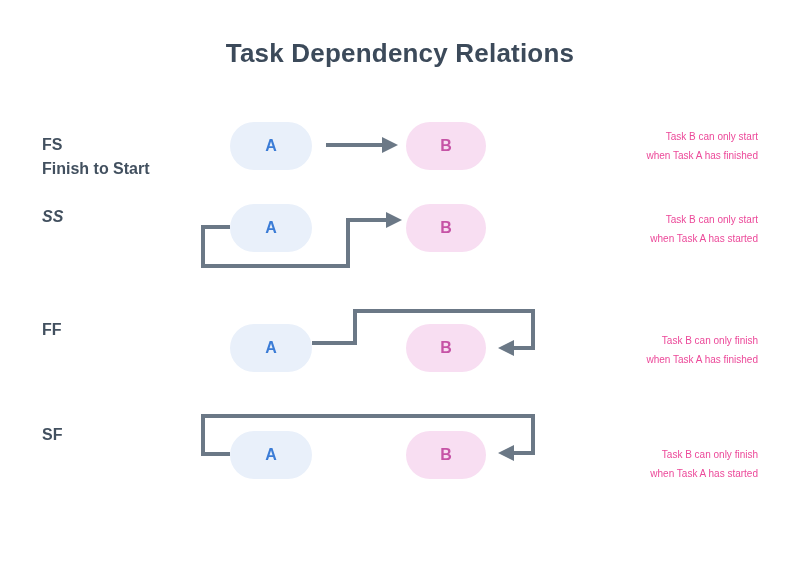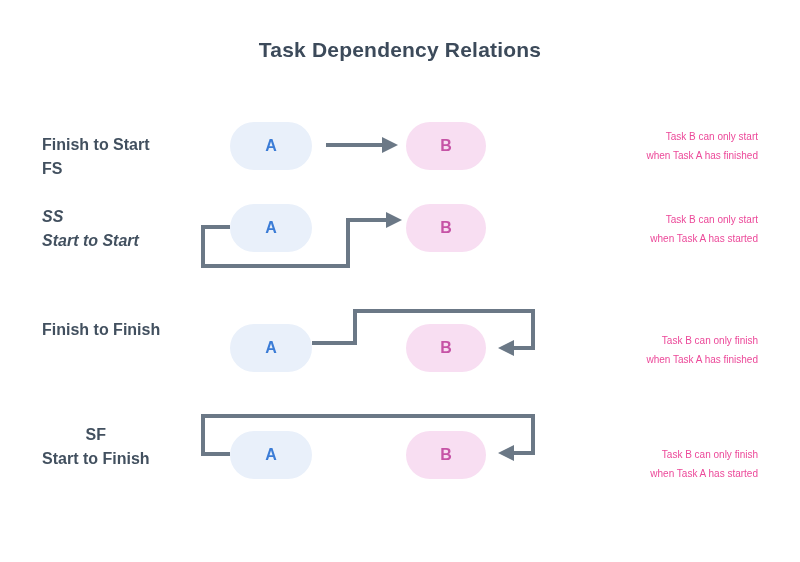--- a/index.html
+++ b/index.html
@@ -9,21 +9,21 @@
     height: 562px;
     background: #ffffff;
     font-family: "Liberation Sans", sans-serif;
     overflow: hidden;
   }
   .title {
     position: absolute;
     left: 0; right: 0;
     top: 38px;
     text-align: center;
-    font-size: 21px;
+    font-size: 26px;
     font-weight: 700;
     letter-spacing: 0.2px;
     color: #3C4A5A;
   }
   .row-label {
     position: absolute;
     left: 42px;
     font-size: 16px;
     font-weight: 600;
     line-height: 24px;
@@ -85,66 +85,64 @@
       <polyline points="312,343 355,343 355,311 533,311 533,348 512,348"></polyline>
       <polygon points="498,348 514,340 514,356"></polygon>
     </g>
     <g>
       <polyline points="230,454 203,454 203,416 533,416 533,453 512,453"></polyline>
       <polygon points="498,453 514,445 514,461"></polygon>
     </g>
   </svg>
 
   <div class="row-label" style="top:133px;">
+    <div>FS</div>
     <div>Finish to Start</div>
-    <div>FS</div>
   </div>
   <div class="pill pill-a" style="top:122px;">
     <span>A</span>
   </div>
   <div class="pill pill-b" style="top:122px;">
     <span>B</span>
   </div>
   <div class="desc" style="top:127px;">
     <div>Task B can only start</div>
     <div>when Task A has finished</div>
   </div>
 
   <div class="row-label" style="top:205px;font-style:italic;">
     <div>SS</div>
-    <div>Start to Start</div>
   </div>
   <div class="pill pill-a" style="top:204px;">
     <span>A</span>
   </div>
   <div class="pill pill-b" style="top:204px;">
     <span>B</span>
   </div>
   <div class="desc" style="top:210px;">
     <div>Task B can only start</div>
     <div>when Task A has started</div>
   </div>
 
   <div class="row-label" style="top:318px;">
-    <div>Finish to Finish</div>
+    <div>FF</div>
   </div>
   <div class="pill pill-a" style="top:324px;">
     <span>A</span>
   </div>
   <div class="pill pill-b" style="top:324px;">
     <span>B</span>
   </div>
   <div class="desc" style="top:331px;">
     <div>Task B can only finish</div>
     <div>when Task A has finished</div>
   </div>
 
   <div class="row-label" style="top:423px;text-align:center;">
     <div>SF</div>
-    <div>Start to Finish</div>
   </div>
   <div class="pill pill-a" style="top:431px;">
     <span>A</span>
   </div>
   <div class="pill pill-b" style="top:431px;">
     <span>B</span>
   </div>
   <div class="desc" style="top:445px;">
     <div>Task B can only finish</div>
     <div>when Task A has started</div>

